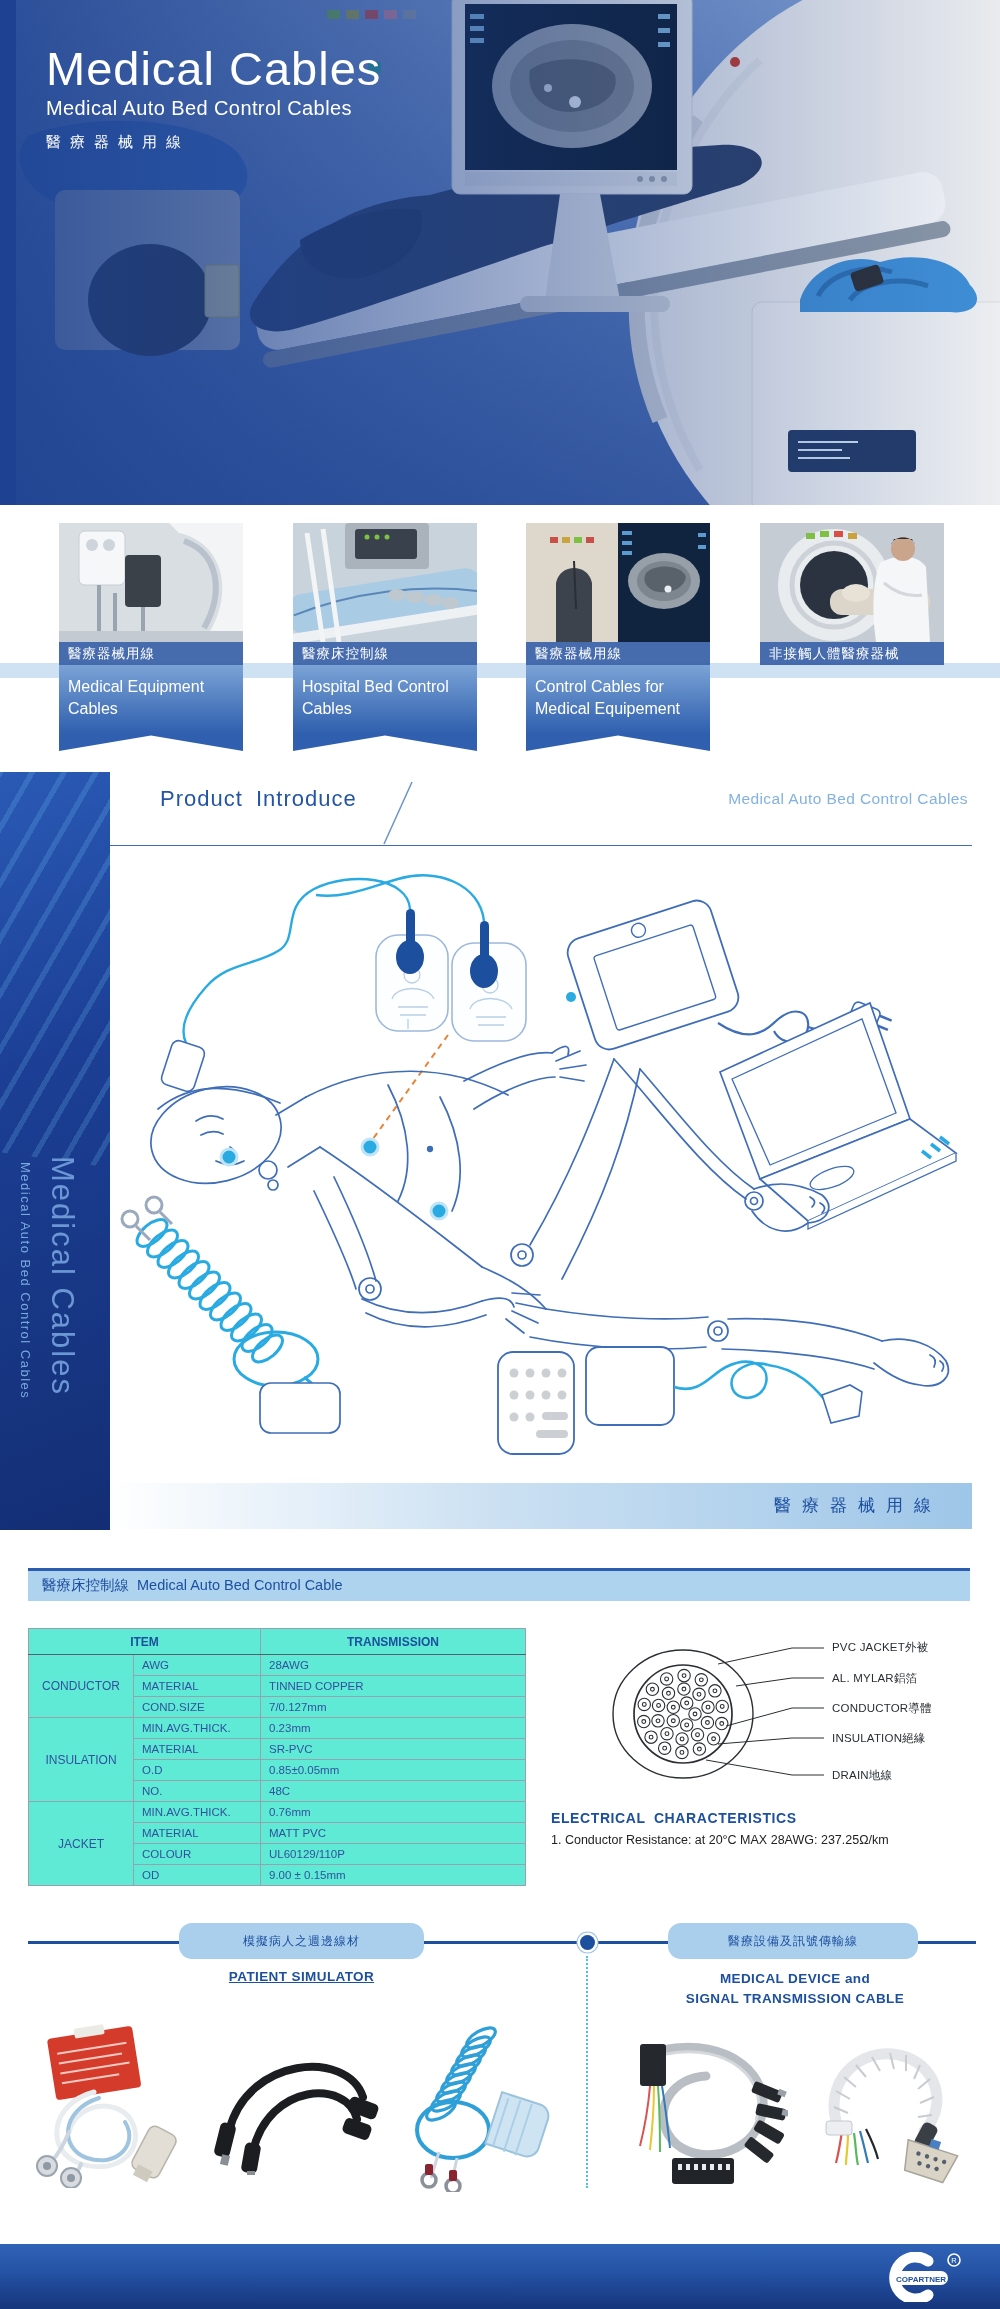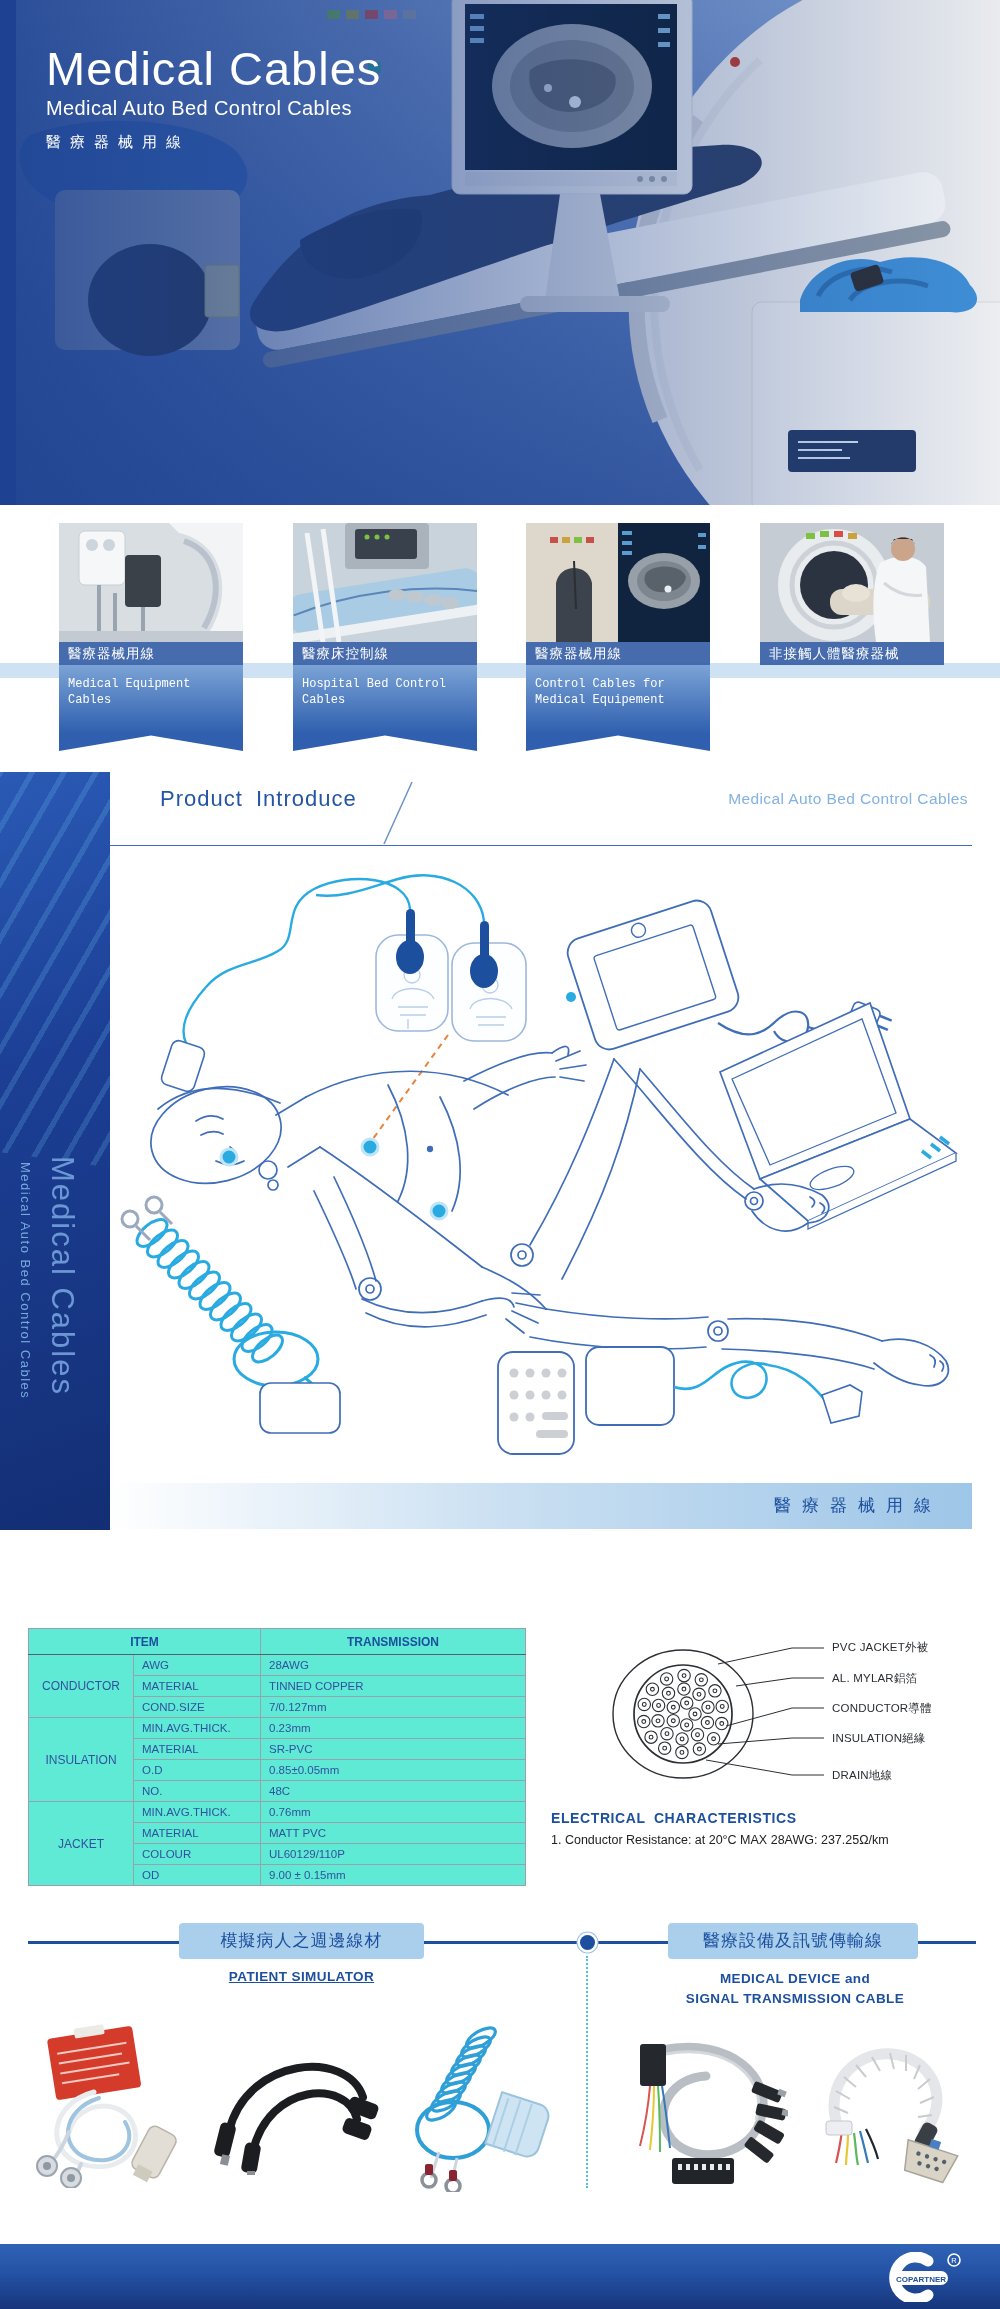--- a/index.html
+++ b/index.html
@@ -14,24 +14,24 @@
   .hero-title{font-size:47px;font-weight:400;letter-spacing:1px;line-height:1.05;}
   .hero-sub{font-size:20px;font-weight:400;margin-top:4px;letter-spacing:.4px;}
   .hero-zh{font-size:15px;font-weight:300;margin-top:13px;letter-spacing:9px;}
 
   
   .bg-stripe{left:0;top:663px;width:1000px;height:15px;background:#cfe2f4;}
   .card{width:184px;height:228px;top:523px;}
   .card-photo{position:absolute;left:0;top:0;width:184px;height:119px;overflow:hidden;background:#d5dbe1;}
   .card-zh{position:absolute;left:0;top:119px;width:184px;height:23px;background:rgba(55,96,166,.92);
            color:#fff;font-size:13.5px;line-height:23px;padding-left:9px;box-sizing:border-box;letter-spacing:1px;}
-  .card-en{position:absolute;left:0;top:142px;width:184px;height:86px;color:#fff;font-size:12px;line-height:1.35;
+  .card-en{position:absolute;left:0;top:142px;width:184px;height:86px;color:#fff;font-size:16px;line-height:1.35;
            padding:11px 10px 0 9px;box-sizing:border-box;
            background:linear-gradient(#7ba3d6,#2f5fae 80%);
-           clip-path:polygon(0 0,100% 0,100% 100%,50% 82%,0 100%);font-family:Liberation Mono, monospace;}
+           clip-path:polygon(0 0,100% 0,100% 100%,50% 82%,0 100%);}
   .card1{left:59px;} .card2{left:293px;} .card3{left:526px;} .card4{left:760px;}
 
   
   .intro{left:0;top:772px;width:1000px;height:758px;}
   .sidebar{position:absolute;left:0;top:0;width:110px;height:758px;
            background:linear-gradient(160deg,#2a5ab5 0%,#1c3f95 38%,#132e74 100%);overflow:hidden;}
   .sidebar .streaks{position:absolute;left:-40px;top:-30px;width:220px;height:420px;opacity:.5;
            background:repeating-linear-gradient(118deg,rgba(120,210,255,.38) 0 5px,rgba(120,210,255,0) 5px 26px);
            transform:skewY(8deg);}
   .side-title{position:absolute;left:44px;top:384px;writing-mode:vertical-rl;
@@ -58,22 +58,22 @@
                    border-bottom:1.5px solid #55606e;}
   table.spec td.grp{text-align:center;padding:0;font-size:12px;}
   .c1{width:104px;} .c2{width:118px;} .c3{width:256px;}
   .xsec{left:560px;top:1626px;width:420px;height:190px;}
   .xsec-label{color:#2a2e33;font-size:11.5px;letter-spacing:.2px;left:832px;text-align:right;}
   .elec-title{left:551px;top:1810px;font-size:14px;font-weight:bold;color:#1d4f9f;letter-spacing:.6px;word-spacing:4px;}
   .elec-item{left:551px;top:1833px;font-size:12.5px;color:#222;}
 
   
   .b-rule{left:28px;top:1941px;width:948px;height:3px;background:#1d4f9f;}
-  .pill{top:1923px;height:36px;background:#a9cfec;border-radius:4px;color:#1d4f9f;
-        font-size:17px;text-align:center;line-height:36px;letter-spacing:1px;}
+  .pill{top:1923px;height:36px;background:#a9cfec;border-radius:13px;color:#1d4f9f;
+        font-size:12px;text-align:center;line-height:36px;letter-spacing:1px;}
   .pill-left{left:179px;width:245px;}
   .pill-right{left:668px;width:250px;}
   .b-dot{left:580px;top:1935px;width:15px;height:15px;border-radius:50%;background:#1d4f9f;
          box-shadow:0 0 0 2.5px #ffffff,0 0 0 3.5px #9cc3e4;}
   .b-dotline{left:586px;top:1956px;height:232px;width:0;border-left:2px dotted #4ec3d9;}
   .b-cap{font-size:13.5px;font-weight:bold;color:#1d4f9f;text-align:center;letter-spacing:.4px;}
   .cap-left{left:179px;top:1969px;width:245px;text-decoration:underline;}
   .cap-right{left:650px;top:1969px;width:290px;line-height:1.45;}
   .photo{overflow:hidden;}
 
@@ -451,20 +451,23 @@
       <g fill="#fff" stroke="#3f6db8" stroke-width="1.6">
         <path d="M714,548 l28,-10 l12,7 l-3,24 l-28,7 z"></path>
       </g>
     </svg>
 
     <div class="intro-banner">
       <div class="intro-banner-text">醫療器械用線</div>
     </div>
   </div>
 
+  <div class="abs spec-header">
+    <span>醫療床控制線</span><span class="en">Medical Auto Bed Control Cable</span>
+  </div>
 
   <table class="spec">
     <tbody>
         <tr>
       <td class="th" colspan="2">ITEM</td>
       <td class="th c3">TRANSMISSION</td>
     </tr>
     <tr>
       <td class="grp c1" rowspan="3">CONDUCTOR</td>
       <td class="c2">AWG</td>

